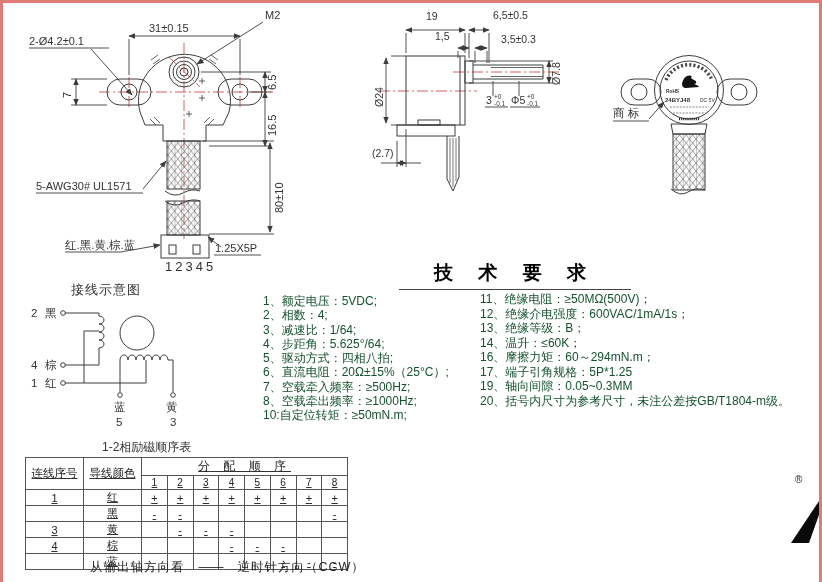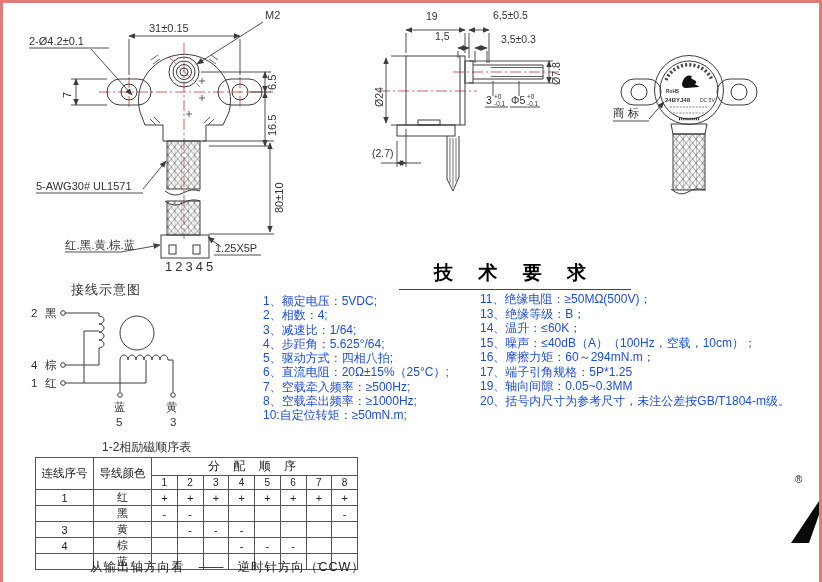--- a/index.html
+++ b/index.html
@@ -4,24 +4,24 @@
 <style>
   html,body{margin:0;padding:0;background:#fff;}
   .page{position:relative;width:822px;height:582px;background:#fff;box-sizing:border-box;
         border-top:3px solid #de7b75;border-left:3px solid #de7b75;border-right:3px solid #de7b75;
         font-family:"Liberation Sans","DejaVu Sans",sans-serif;color:#333;overflow:hidden;}
   svg{position:absolute;overflow:visible;}
   svg text{font-family:"Liberation Sans","DejaVu Sans",sans-serif;fill:#333;}
   .tech-title{position:absolute;left:396px;top:257px;width:232px;text-align:center;
       font-size:19px;font-weight:bold;letter-spacing:10px;color:#000000;
       border-bottom:1.5px solid #444;padding-bottom:3px;}
-  .tech-col{position:absolute;font-size:12px;color:#1d4ed8;white-space:nowrap;}
+  .tech-col{position:absolute;font-size:12px;color:#14532d;white-space:nowrap;}
   .tech-left{left:260px;top:291px;line-height:14.3px;}
   .tech-right{left:477px;top:289px;line-height:14.5px;}
-  .tbl-wrap{position:absolute;left:32px;top:454px;}
+  .tbl-wrap{position:absolute;left:22px;top:454px;text-decoration:underline;}
   table.seq{border-collapse:collapse;table-layout:fixed;width:323px;font-size:11px;
       text-align:center;color:#222;}
   table.seq th,table.seq td{border:1px solid #555;padding:0;font-weight:normal;height:15px;}
   table.seq .hdr{height:17px;font-size:11.5px;}
   table.seq .seqhdr{letter-spacing:5px;font-size:12px;}
   table.seq .stp{height:13px;font-size:10px;}
   .footer-note{position:absolute;left:87px;top:556px;font-size:12.5px;color:#222;letter-spacing:1px;}
   .footer-note .dash{margin:0 14px;letter-spacing:0;}
   .reg-mark{position:absolute;left:792px;top:471px;font-size:10px;color:#222;}
 </style>
@@ -241,23 +241,23 @@
     <div>3、减速比：1/64;</div>
     <div>4、步距角：5.625°/64;</div>
     <div>5、驱动方式：四相八拍;</div>
     <div>6、直流电阻：20Ω±15%（25°C）;</div>
     <div>7、空载牵入频率：≥500Hz;</div>
     <div>8、空载牵出频率：≥1000Hz;</div>
     <div>10:自定位转矩：≥50mN.m;</div>
   </div>
   <div class="tech-col tech-right">
     <div>11、绝缘电阻：≥50MΩ(500V)；</div>
+    <div>12、绝缘介电强度：600VAC/1mA/1s；</div>
     <div>13、绝缘等级：B；</div>
     <div>14、温升：≤60K；</div>
-    <div>15、噪声：≤40dB（A）（100Hz，空载，10cm）；</div>
     <div>16、摩擦力矩：60～294mN.m；</div>
     <div>17、端子引角规格：5P*1.25</div>
     <div>19、轴向间隙：0.05~0.3MM</div>
     <div>20、括号内尺寸为参考尺寸，未注公差按GB/T1804-m级。</div>
   </div>
 
   <div class="tbl-wrap">
     <table class="seq">
       <colgroup>
           <col style="width:58px">

